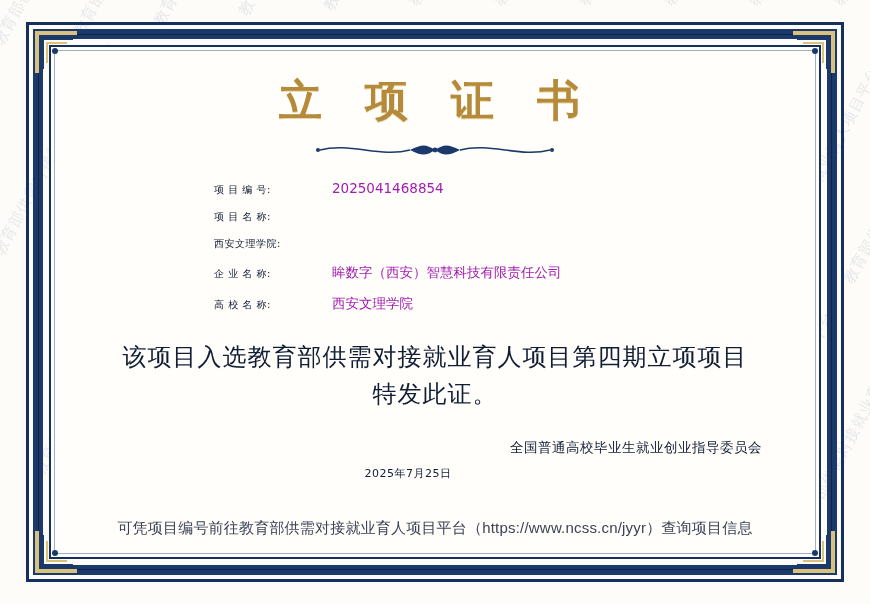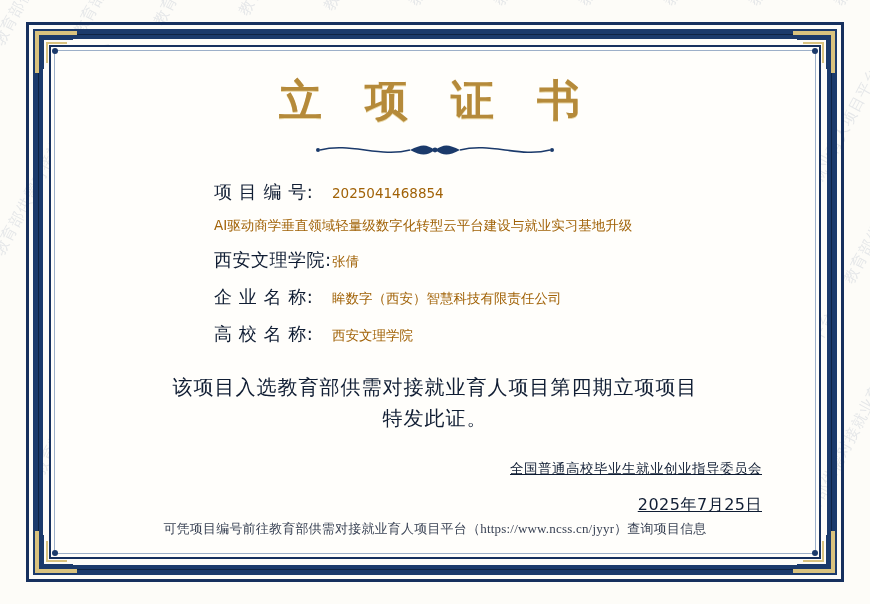--- a/index.html
+++ b/index.html
@@ -150,75 +150,75 @@
   .field-row {
     display: flex;
     align-items: baseline;
     margin-bottom: 13px;
     font-size: 13.5px;
     color: #13233d;
   }
   .field-label {
     width: 118px;
     flex: 0 0 118px;
-    font-size: 18px;
+    font-size: 10px;
     letter-spacing: 0.5px;
     color: #101d33;
     font-family: "DejaVu Sans", "Liberation Sans", sans-serif;
   }
   .field-value {
     flex: 1;
     font-size: 13.5px;
-    color: #a16207;
+    color: #a21caf;
     font-family: "DejaVu Sans", "Liberation Sans", sans-serif;
   }
 
   
   .statement {
     margin-top: 26px;
     text-align: center;
     font-family: "DejaVu Serif", "Liberation Serif", serif;
-    font-size: 20px;
+    font-size: 24px;
     color: #101d33;
     line-height: 1.55;
     letter-spacing: 1px;
   }
   .statement .line2 {
     display: block;
   }
 
   
   .signature {
     margin-top: 26px;
     padding-right: 54px;
     text-align: right;
     color: #101d33;
     font-family: "DejaVu Sans", "Liberation Sans", sans-serif;
-    text-decoration: underline;
   }
   .sig-org {
     font-size: 13.5px;
     letter-spacing: 0.5px;
   }
   .sig-date {
-    font-size: 16px;
-    margin-top: 17px;
+    font-size: 11px;
+    margin-top: 9px;
     letter-spacing: 0.5px;
+    text-align: center;
   }
 
   
   .footnote {
     position: absolute;
     left: 0;
     right: 0;
     bottom: 16px;
     text-align: center;
-    font-size: 13px;
+    font-size: 15px;
     color: #3a4355;
-    font-family: Liberation Serif, serif;
+    font-family: Liberation Sans, sans-serif;
     letter-spacing: 0.2px;
   }
 </style>
 </head>
 <body>
 
 <div class="page">
 
   <div class="watermark-layer">
     <div class="wm" style="left:-10px;  top:40px;  transform:rotate(-62deg);">教育部供需对接就业育人项目平台</div>
@@ -308,25 +308,24 @@
         <circle cx="242" cy="10" r="2" fill="#1b3a6b"></circle>
       </svg>
     </div>
 
     <div class="fields">
       <div class="field-row">
         <div class="field-label">项 目 编 号:</div>
         <div class="field-value">2025041468854</div>
       </div>
       <div class="field-row">
-        <div class="field-value">AI驱动商学垂直领域轻量级数字化转型云平台建设与就业实习基地升级</div>
+        <div class="field-label">项 目 名 称:</div>
       </div>
       <div class="field-row">
         <div class="field-label">西安文理学院:</div>
-        <div class="field-value">张倩</div>
       </div>
       <div class="field-row">
         <div class="field-label">企 业 名 称:</div>
         <div class="field-value">眸数字（西安）智慧科技有限责任公司</div>
       </div>
       <div class="field-row">
         <div class="field-label">高 校 名 称:</div>
         <div class="field-value">西安文理学院</div>
       </div>
     </div>

